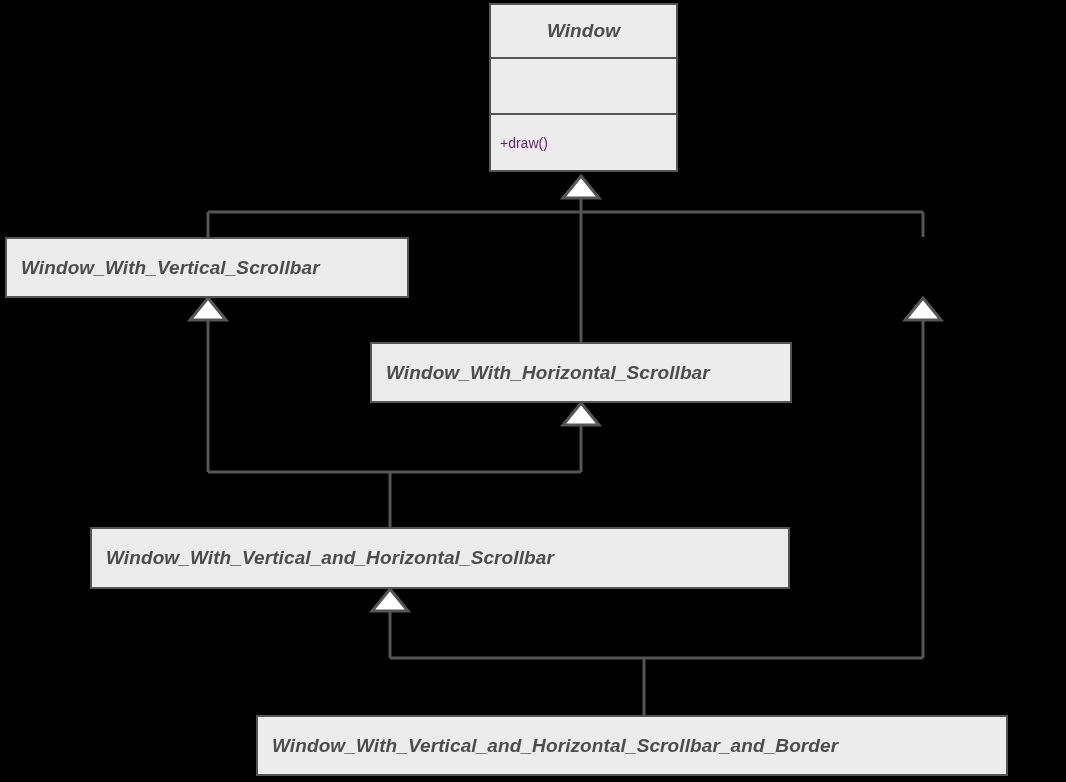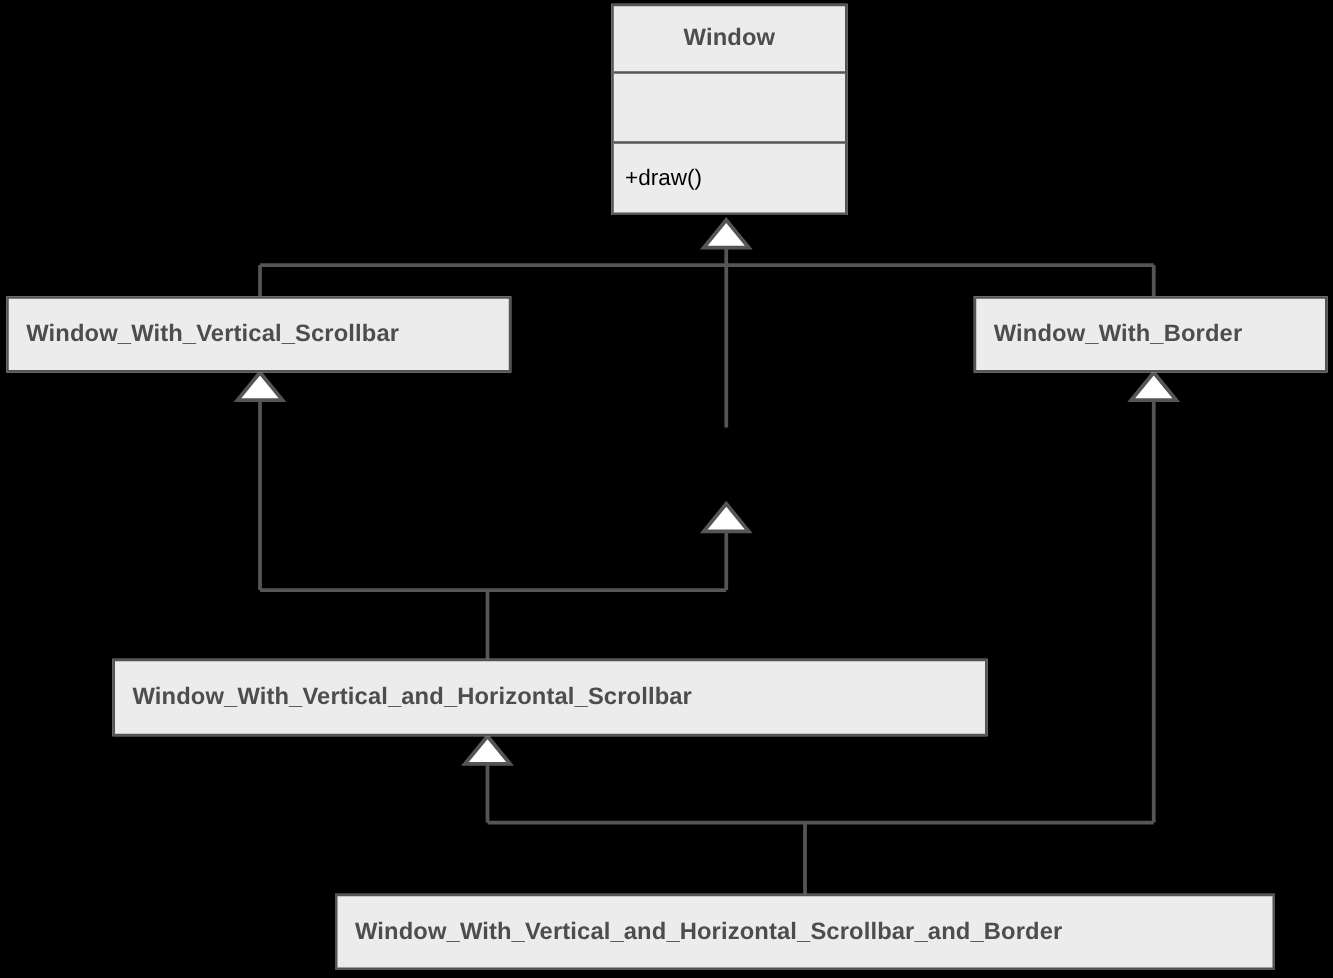--- a/index.html
+++ b/index.html
@@ -28,20 +28,21 @@
     background: #ececec;
     border: 2px solid #555555;
     z-index: 2;
   }
   .uml-name {
     font-weight: bold;
     color: #4d4d4d;
     font-size: 19px;
     letter-spacing: 0.1px;
     white-space: nowrap;
+    font-style: italic;
   }
   .uml-name.centered {
     text-align: center;
   }
   
   .compartment {
     box-sizing: border-box;
     display: flex;
     align-items: center;
   }
@@ -52,22 +53,22 @@
   }
   .compartment.attrs-cmp {
     height: 56px;
     border-bottom: 2px solid #555555;
   }
   .compartment.ops-cmp {
     height: 55px;
     padding-left: 9px;
   }
   .uml-op {
-    font-size: 18px;
-    color: #000000;
+    font-size: 14px;
+    color: #701a75;
     white-space: nowrap;
   }
   
   .uml-class.flat {
     display: flex;
     align-items: center;
   }
   .uml-class.flat .uml-name {
     width: 100%;
     padding: 0 14px;
@@ -135,26 +136,26 @@
     </div>
     <div class="compartment ops-cmp">
       <span class="uml-op">+draw()</span>
     </div>
   </div>
 
   <div class="uml-class flat" style="left:5px; top:237px; width:404px; height:61px;">
     <span class="uml-name">Window_With_Vertical_Scrollbar</span>
   </div>
 
-  <div class="uml-class flat" style="left:779px; top:237px; width:283px; height:61px;">
-    <span class="uml-name">Window_With_Border</span>
+
+  <div class="uml-class flat" style="left:370px; top:342px; width:422px; height:61px;">
+    <span class="uml-name">Window_With_Horizontal_Scrollbar</span>
   </div>
-
 
   <div class="uml-class flat" style="left:90px; top:527px; width:700px; height:62px;">
     <span class="uml-name">Window_With_Vertical_and_Horizontal_Scrollbar</span>
   </div>
 
-  <div class="uml-class flat" style="left:268px; top:715px; width:752px; height:61px;">
+  <div class="uml-class flat" style="left:256px; top:715px; width:752px; height:61px;">
     <span class="uml-name">Window_With_Vertical_and_Horizontal_Scrollbar_and_Border</span>
   </div>
 
 </div>
 
 </body></html>

